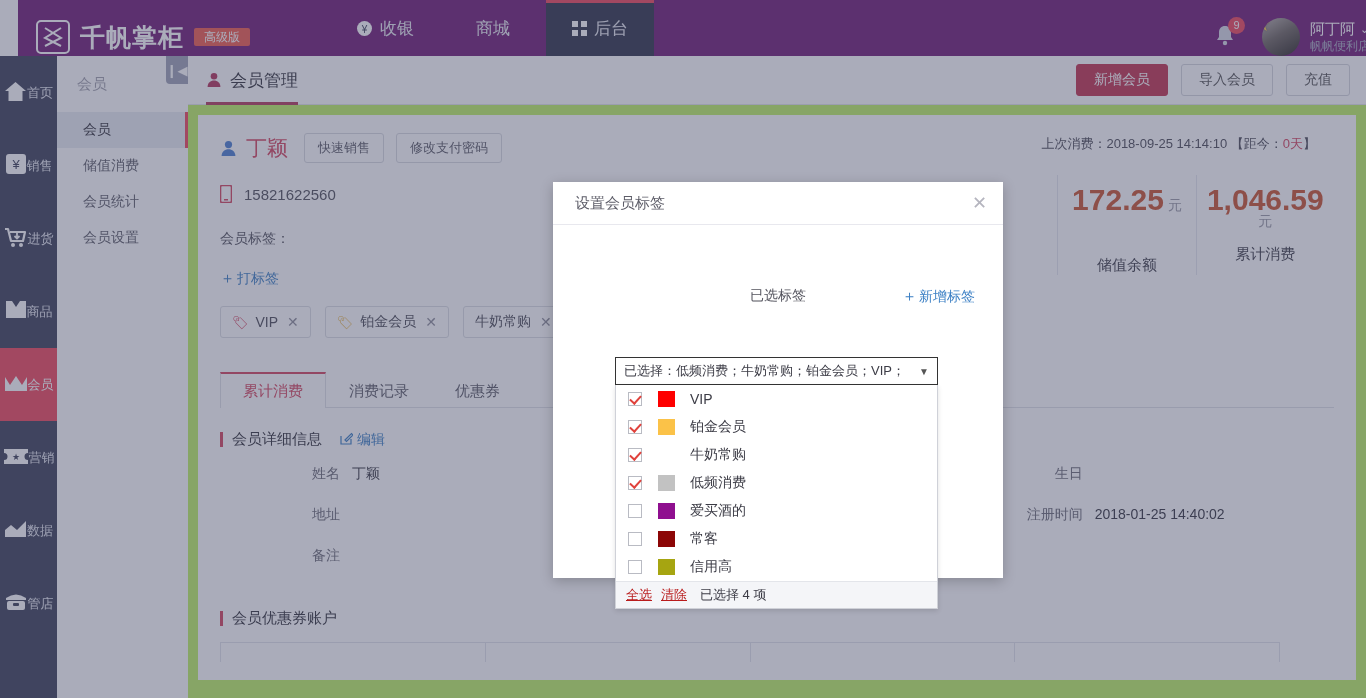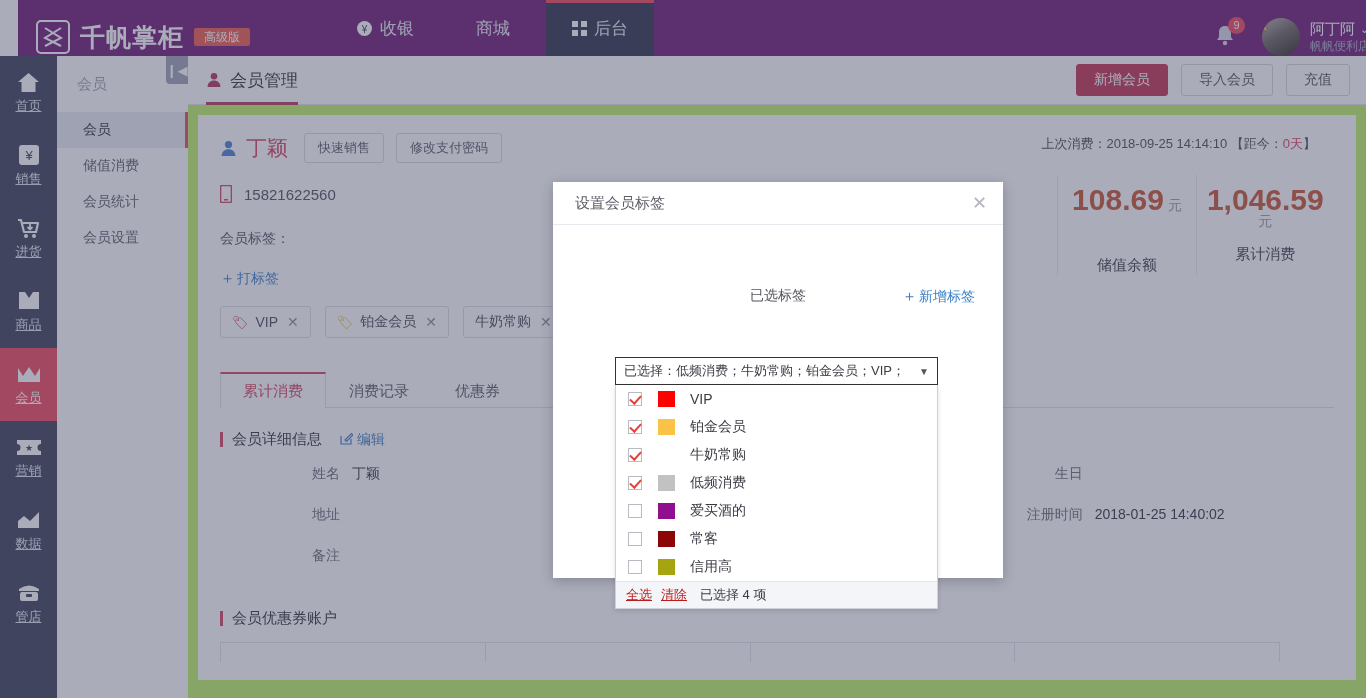--- a/index.html
+++ b/index.html
@@ -54,22 +54,22 @@
   .user-name { color: #fff; font-size: 15px; display: flex; align-items: center; }
   .user-name .caret { margin-left: 5px; font-size: 11px; }
   .user-shop { color: #a9adc2; font-size: 12px; }
 
   
   .rail {
     position: absolute; top: 56px; left: 0; width: 57px; height: 642px;
     background: #3b3f57; z-index: 25;
   }
   .rail-item {
-    height: 73px; display: flex; flex-direction: column; align-items: center;
-    justify-content: center; color: #e4e6ee; font-size: 13px; cursor: pointer; text-decoration: underline;
+    height: 73px; display: flex; flex-direction: row; align-items: center;
+    justify-content: center; color: #e4e6ee; font-size: 13px; cursor: pointer;
   }
   .rail-item.active { background: #f0475c; color: #fff; }
   .rail-item .ri { height: 24px; display: flex; align-items: center; margin-bottom: 3px; }
   .rail-label { font-size: 13px; }
 
   
   .subnav {
     position: absolute; top: 56px; left: 57px; width: 131px; height: 642px;
     background: #fff; z-index: 20;
   }
@@ -480,21 +480,21 @@
           <div class="last-consume">
             <span>上次消费：</span><span>2018-09-25 14:14:10</span>
             <span>【距今：</span><span class="days">0天</span><span>】</span>
           </div>
           <div class="stats">
             <div class="stat">
               <div class="stat-val"><span>2</span></div>
               <div class="stat-name">额</div>
             </div>
             <div class="stat">
-              <div class="stat-val"><span>108.69</span><span class="unit">元</span></div>
+              <div class="stat-val"><span>172.25</span><span class="unit">元</span></div>
               <div class="stat-name">储值余额</div>
             </div>
             <div class="stat">
               <div class="stat-val"><span>1,046.59</span></div>
               <div class="stat-name" style="margin-top:-8px;color:#9b9ba6;font-size:14px">元</div>
               <div class="stat-name" style="margin-top:14px">累计消费</div>
             </div>
           </div>
         </div>
       </div>

